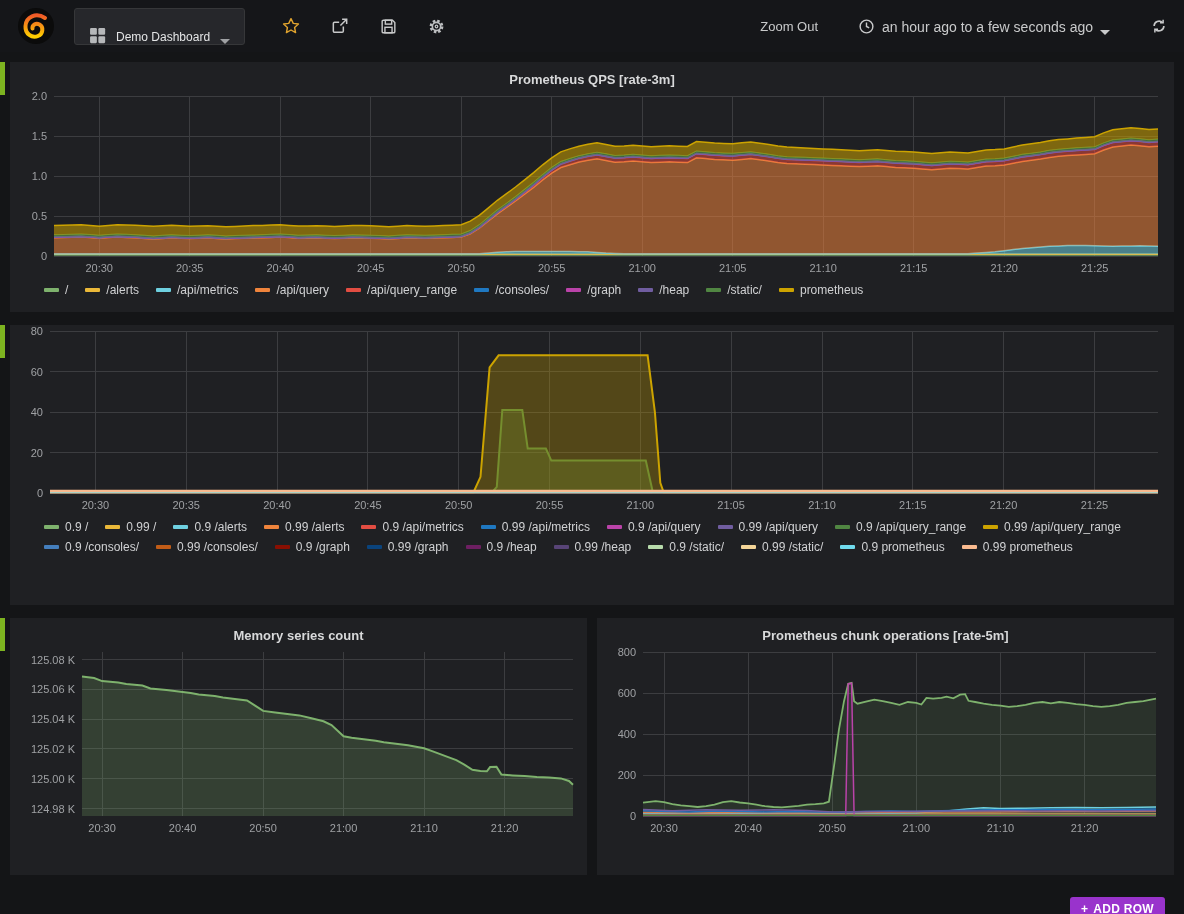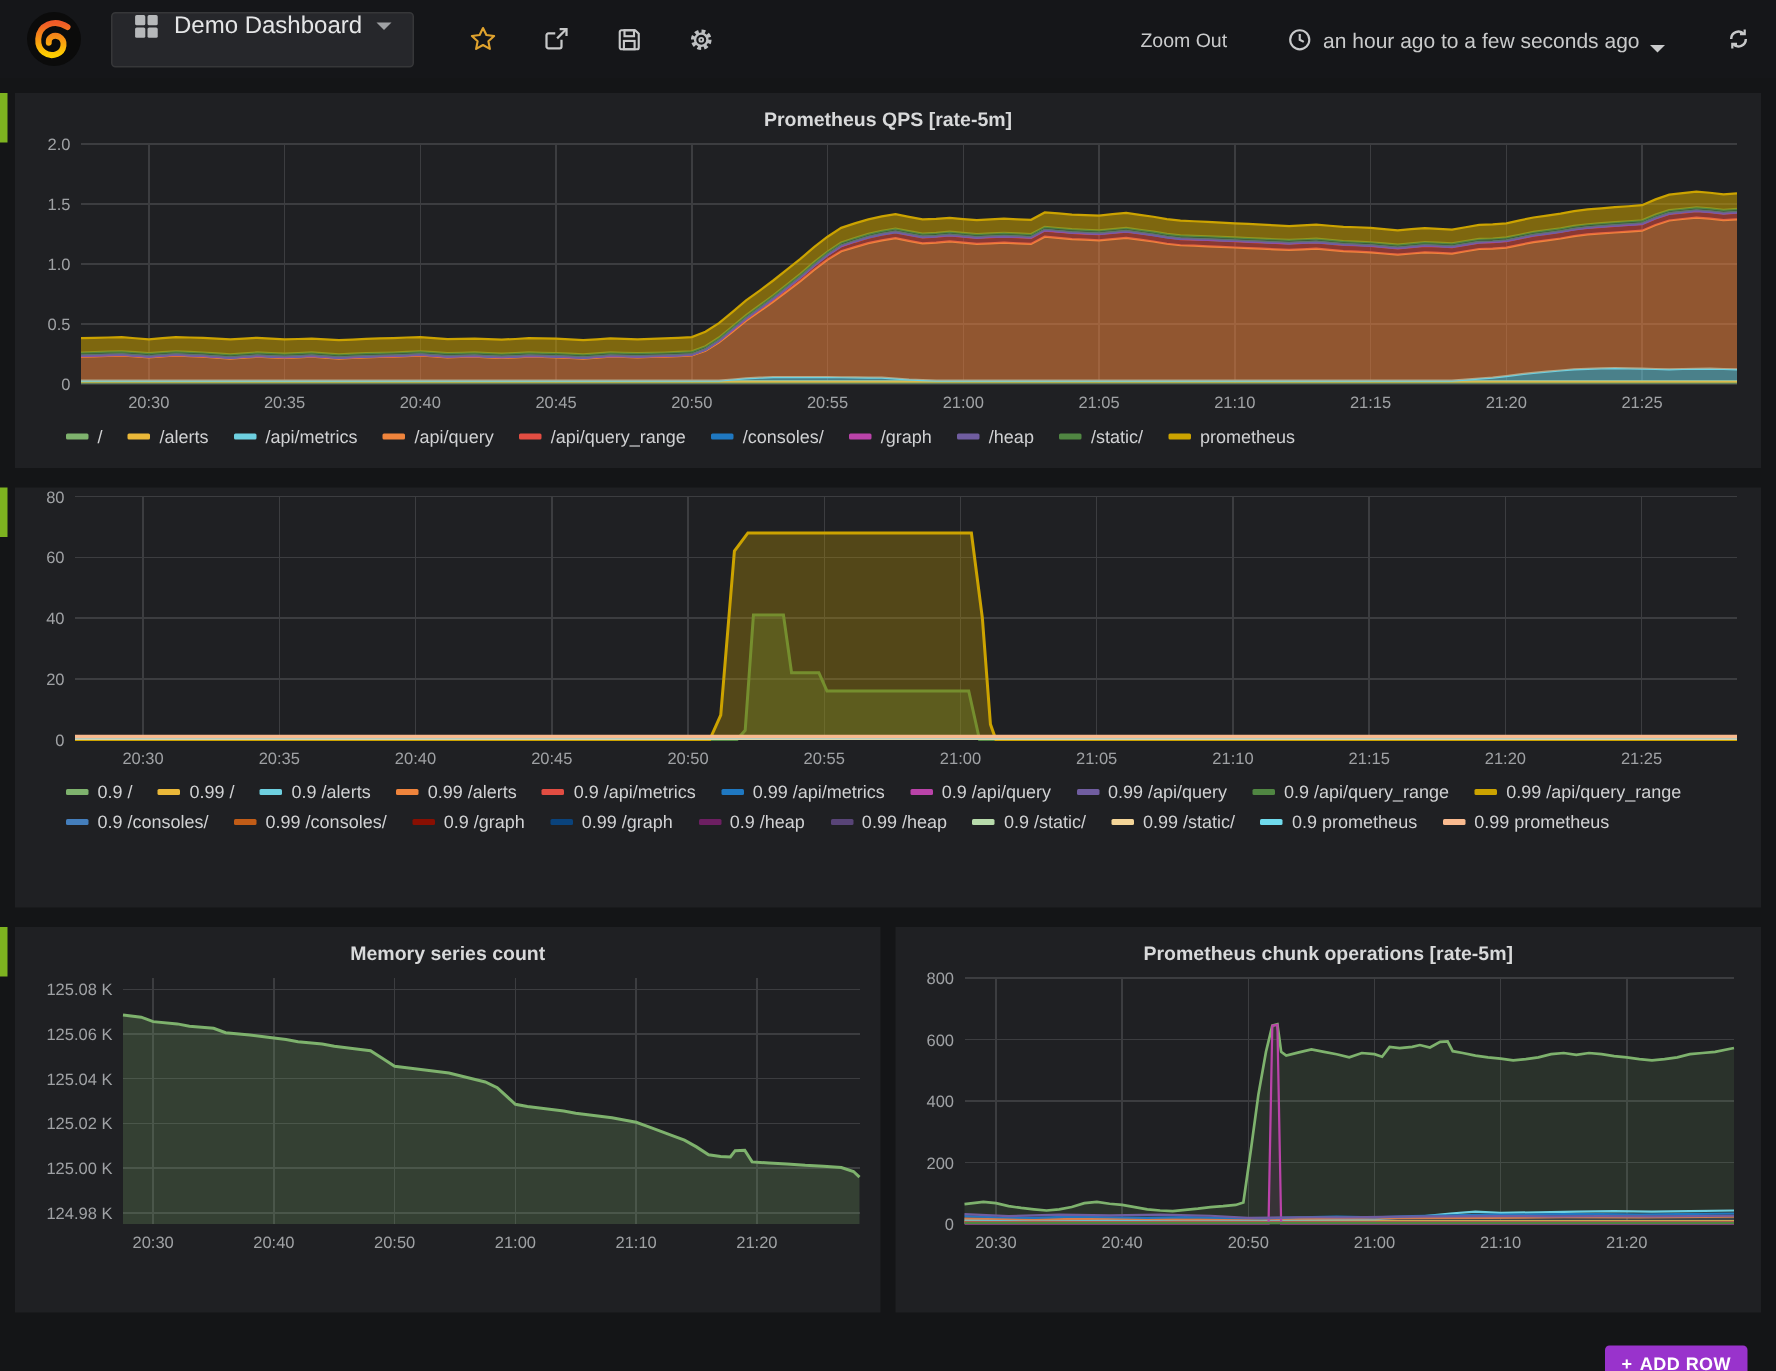--- a/index.html
+++ b/index.html
@@ -1,21 +1,21 @@
 <!DOCTYPE html>
 <html><head>
 <meta charset="utf-8">
 <style>
   *{box-sizing:border-box}
   html,body{margin:0;padding:0}
   body{width:1184px;height:914px;background:#141517;font-family:"Liberation Sans",sans-serif;color:#d8d9da;overflow:hidden}
   
   .navbar{height:52px;display:flex;align-items:center;padding:0 16px;background:#151619}
   .logo{width:40px;height:40px;display:flex;align-items:center;justify-content:center}
-  .dash-btn{display:flex;align-items:flex-start;gap:10px;background:#26272b;border:1px solid #363739;border-radius:3px;height:37px;padding:0 14px;margin-left:18px;color:#e4e5e6;font-size:16px;cursor:pointer}
+  .dash-btn{display:flex;align-items:flex-end;gap:10px;background:#26272b;border:1px solid #363739;border-radius:3px;height:37px;padding:0 14px;margin-left:18px;color:#e4e5e6;font-size:12px;cursor:pointer}
   .caret{width:0;height:0;border-left:5px solid transparent;border-right:5px solid transparent;border-top:5px solid #9fa1a4;display:inline-block;margin-top:6px}
   .nav-icons{display:flex;align-items:center;gap:29px;margin-left:36px}
   .icon-btn{background:none;border:none;padding:0;cursor:pointer;display:flex;align-items:center}
   .nav-right{margin-left:auto;display:flex;align-items:center;gap:40px;color:#c9cacb;font-size:13px}
   .timepicker{display:flex;align-items:flex-end;gap:7px;cursor:pointer;font-size:14px}
   .timepicker .caret{border-top-color:#c9cacb;margin-top:4px}
   .zoom-out{cursor:pointer}
   
   .content{padding-top:10px}
   .row-wrap{position:relative;margin:0 10px 13px 10px}
@@ -115,21 +115,21 @@
     </button>
   </div>
 </div>
 
 <div class="content">
 
   <div class="row-wrap">
     <div class="row-tab"></div>
     <div class="row">
       <div class="panel h250">
-        <div class="panel-title">Prometheus QPS [rate-5m]</div>
+        <div class="panel-title">Prometheus QPS [rate-3m]</div>
         <div class="chart"><svg width="1146" height="188">
               <line class="grid" x1="36" x2="1140" y1="166.0" y2="166.0"></line>
               <text class="tick" x="29" y="170" text-anchor="end">0</text>
               <line class="grid" x1="36" x2="1140" y1="126.0" y2="126.0"></line>
               <text class="tick" x="29" y="130" text-anchor="end">0.5</text>
               <line class="grid" x1="36" x2="1140" y1="86.0" y2="86.0"></line>
               <text class="tick" x="29" y="90" text-anchor="end">1.0</text>
               <line class="grid" x1="36" x2="1140" y1="46.0" y2="46.0"></line>
               <text class="tick" x="29" y="50" text-anchor="end">1.5</text>
               <line class="grid" x1="36" x2="1140" y1="6.0" y2="6.0"></line>

